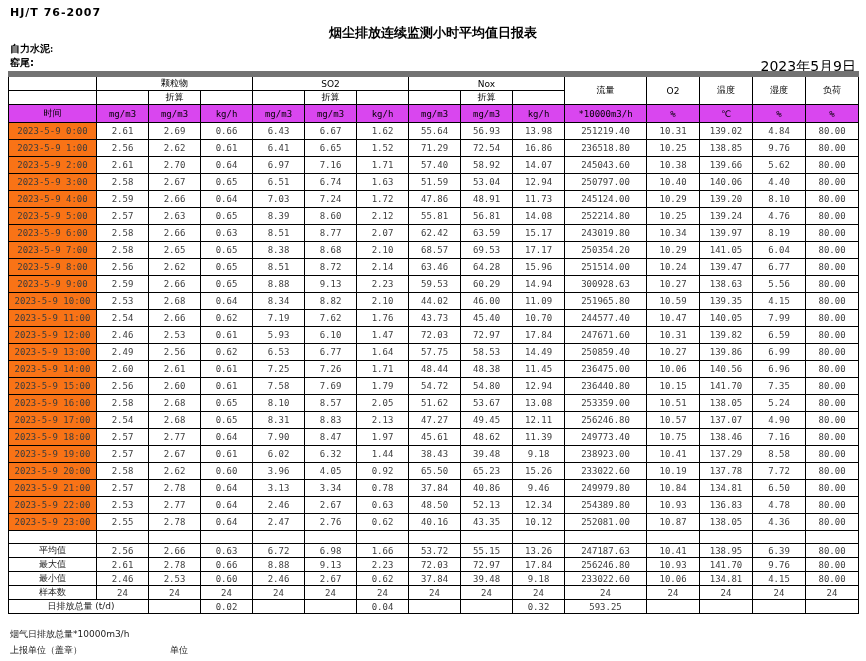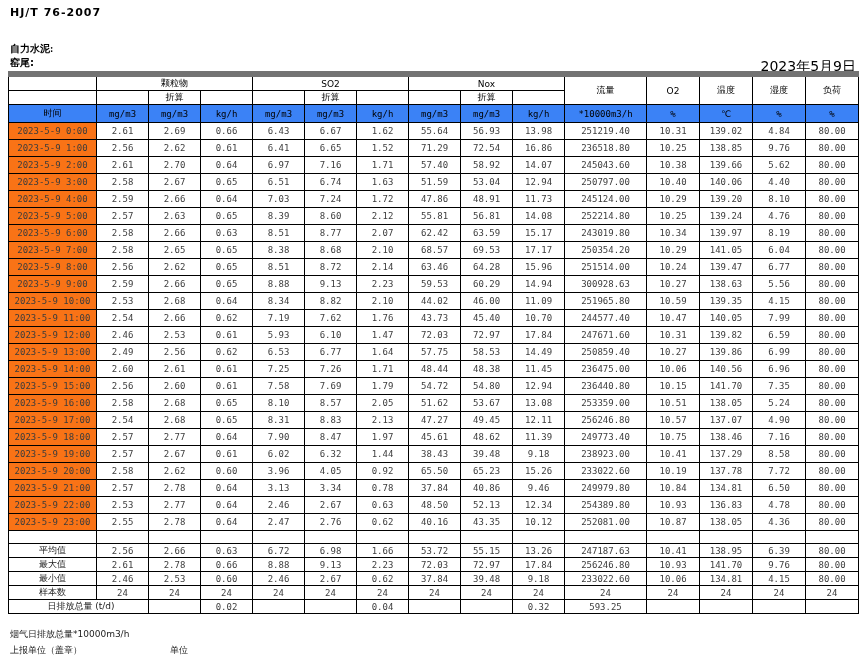--- a/index.html
+++ b/index.html
@@ -10,21 +10,21 @@
   .title { position: absolute; top: 24px; left: 0; width: 866px; text-align: center; font-size: 13px; font-weight: bold; }
   .company { position: absolute; top: 42px; left: 10px; font-size: 10px; font-weight: bold; font-family: Liberation Serif, serif; }
   .site { position: absolute; top: 56px; left: 10px; font-size: 10px; font-weight: bold; }
   .report-date { position: absolute; top: 58px; right: 10px; font-size: 14px; }
   table.report { position: absolute; top: 71px; left: 8px; width: 850px;
     border-collapse: collapse; table-layout: fixed; border-top: 6px solid #737373; }
   table.report td { border: 1px solid #000; font-size: 9px; text-align: center;
     vertical-align: middle; height: 15px; padding: 0 1px; color: #3c3c3c; white-space: nowrap; overflow: hidden;
     font-family: "DejaVu Sans Mono", "DejaVu Sans", monospace; }
   table.report td.hdr { color: #000; font-family: "DejaVu Sans", "Liberation Sans", sans-serif; }
-  table.report tr.units-row td { background: #3b82f6; color: #000; height: 18px; }
+  table.report tr.units-row td { background: #d946ef; color: #000; height: 18px; }
   table.report thead td { height: 14px; }
   tbody.hours td { height: 17px; }
   tbody.hours td.time-cell { background: #f97316; }
   tbody.summary td { height: 14px; color: #3c3c3c; }
   tbody.summary tr.spacer td { height: 13px; }
   tbody.summary td.label-cell { font-family: "DejaVu Sans", "Liberation Sans", sans-serif; color: #222; }
   tbody.summary td.label-left { text-align: center; padding-left: 6px; }
   .footer-note1 { position: absolute; top: 628px; left: 10px; font-size: 9px; color: #222; }
   .footer-note2 { position: absolute; top: 644px; left: 10px; font-size: 9px; color: #222; }
   .footer-unit { position: absolute; top: 644px; left: 170px; font-size: 9px; color: #222; }
@@ -32,20 +32,21 @@
   col.c-val { width: 52px; }
   col.c-flow { width: 82px; }
   col.c-tail { width: 53px; }
 </style>
 </head>
 <body>
 
 <div class="page">
 
   <div class="std-no">HJ/T 76-2007</div>
+  <div class="title">烟尘排放连续监测小时平均值日报表</div>
   <div class="company">自力水泥:</div>
   <div class="site">窑尾:</div>
   <div class="report-date">2023年5月9日</div>
 
   <table class="report">
     <colgroup>
       <col class="c-time">
       <col class="c-val">
         <col class="c-val">
         <col class="c-val">

